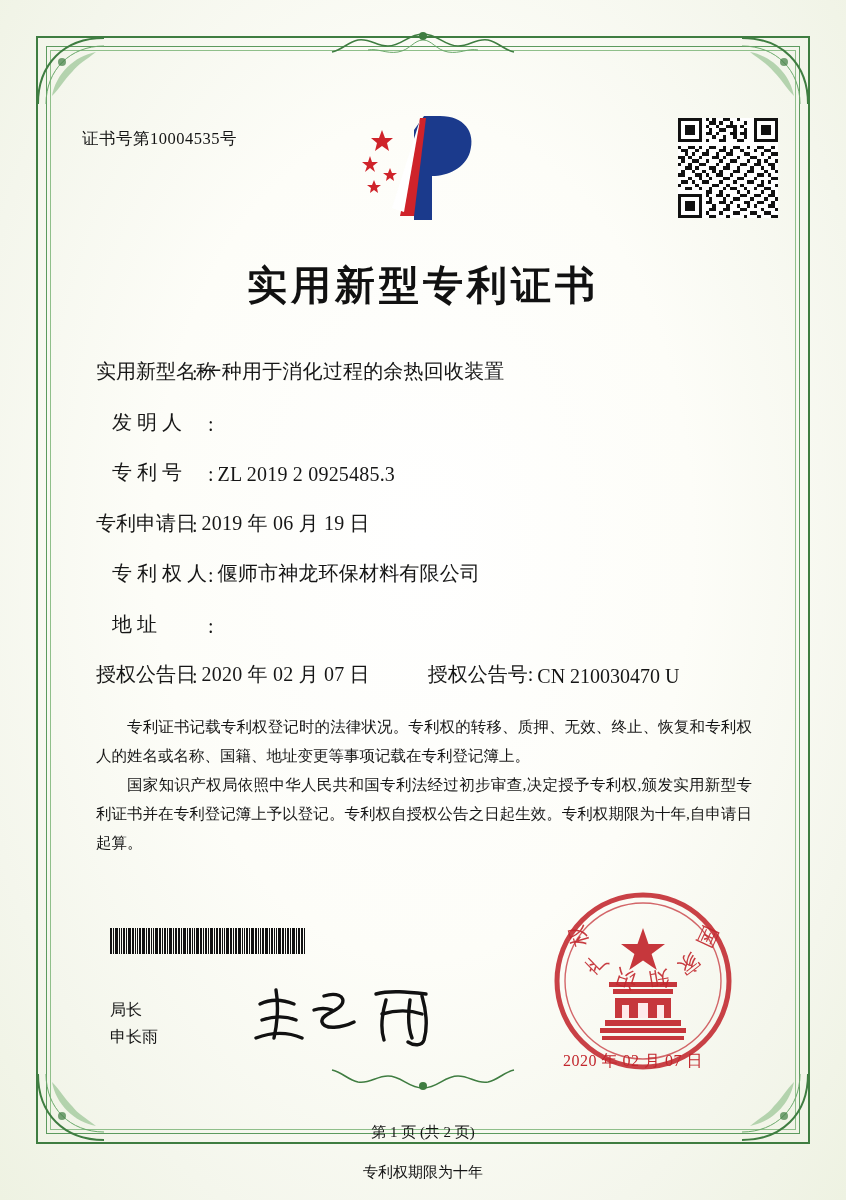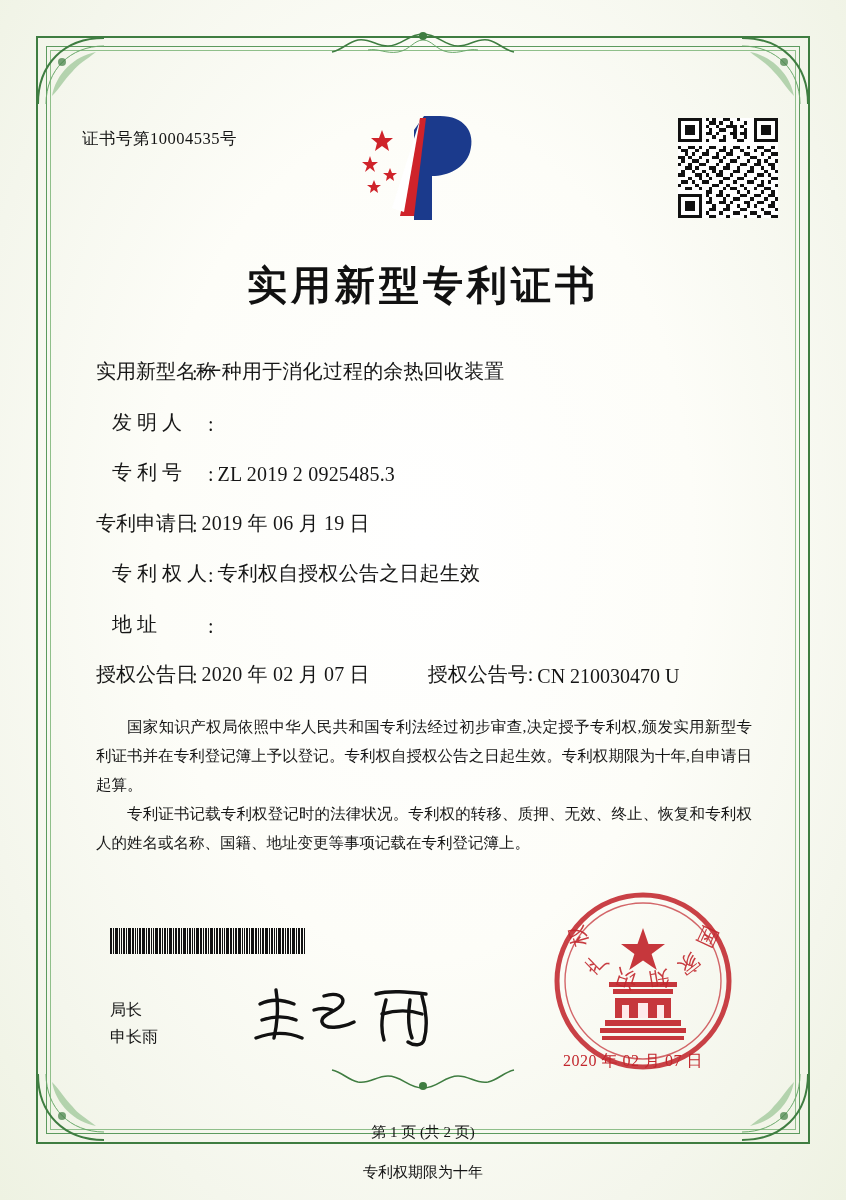--- a/index.html
+++ b/index.html
@@ -547,41 +547,41 @@
 
     <div class="field-row">
       <span class="field-label">专利申请日</span>
       <span class="field-colon">:</span>
       <span class="field-value">2019 年 06 月 19 日</span>
     </div>
 
     <div class="field-row">
       <span class="field-label spaced">专 利 权 人</span>
       <span class="field-colon">:</span>
-      <span class="field-value">专利权自授权公告之日起生效</span>
+      <span class="field-value">偃师市神龙环保材料有限公司</span>
     </div>
 
     <div class="field-row">
       <span class="field-label spaced">地      址</span>
       <span class="field-colon">:</span>
     </div>
 
     <div class="field-row dual">
       <span class="field-label">授权公告日</span>
       <span class="field-colon">:</span>
       <span class="field-value">2020 年 02 月 07 日</span>
       <span class="sub-label">授权公告号:</span>
       <span class="sub-value">CN 210030470 U</span>
     </div>
 
   </div>
 
   <div class="paragraphs">
+    <p>专利证书记载专利权登记时的法律状况。专利权的转移、质押、无效、终止、恢复和专利权人的姓名或名称、国籍、地址变更等事项记载在专利登记簿上。</p>
     <p>国家知识产权局依照中华人民共和国专利法经过初步审查,决定授予专利权,颁发实用新型专利证书并在专利登记簿上予以登记。专利权自授权公告之日起生效。专利权期限为十年,自申请日起算。</p>
-    <p>专利证书记载专利权登记时的法律状况。专利权的转移、质押、无效、终止、恢复和专利权人的姓名或名称、国籍、地址变更等事项记载在专利登记簿上。</p>
   </div>
 
   <div class="barcode">
     <i style="width:2px"></i>
       <i style="width:1px"></i>
       <i style="width:3px"></i>
       <i style="width:1px"></i>
     <i style="width:1px"></i>
       <i style="width:2px"></i>
       <i style="width:1px"></i>

